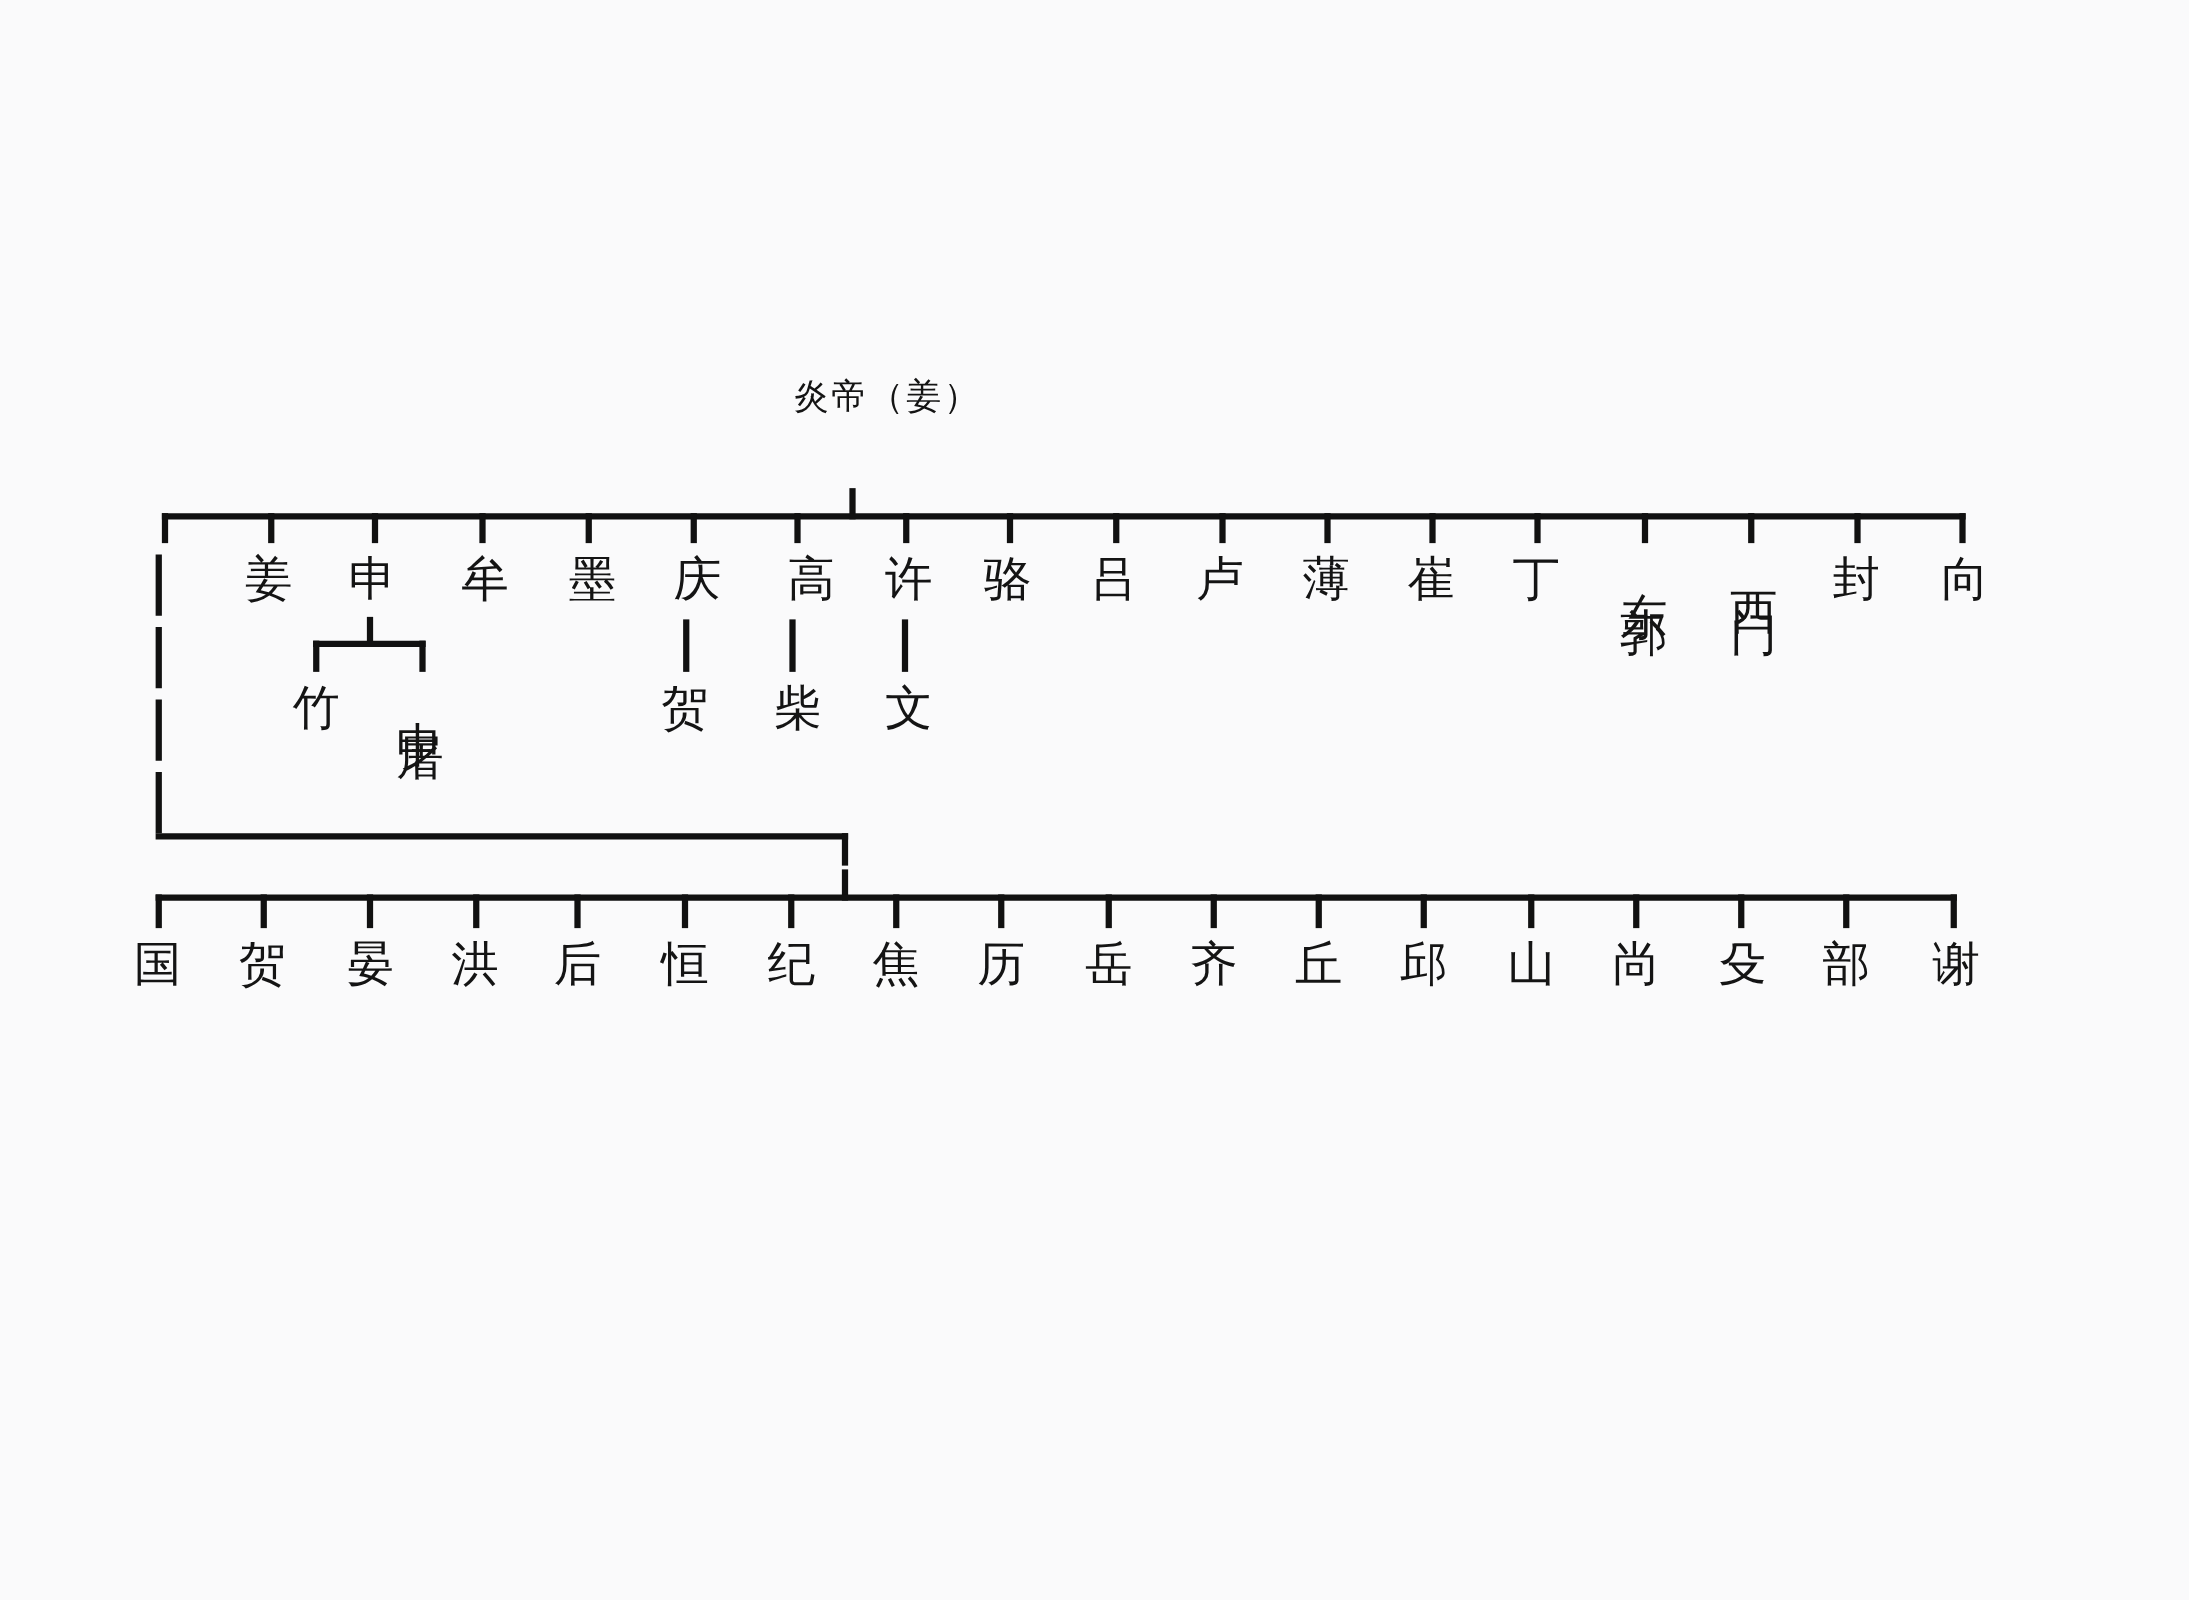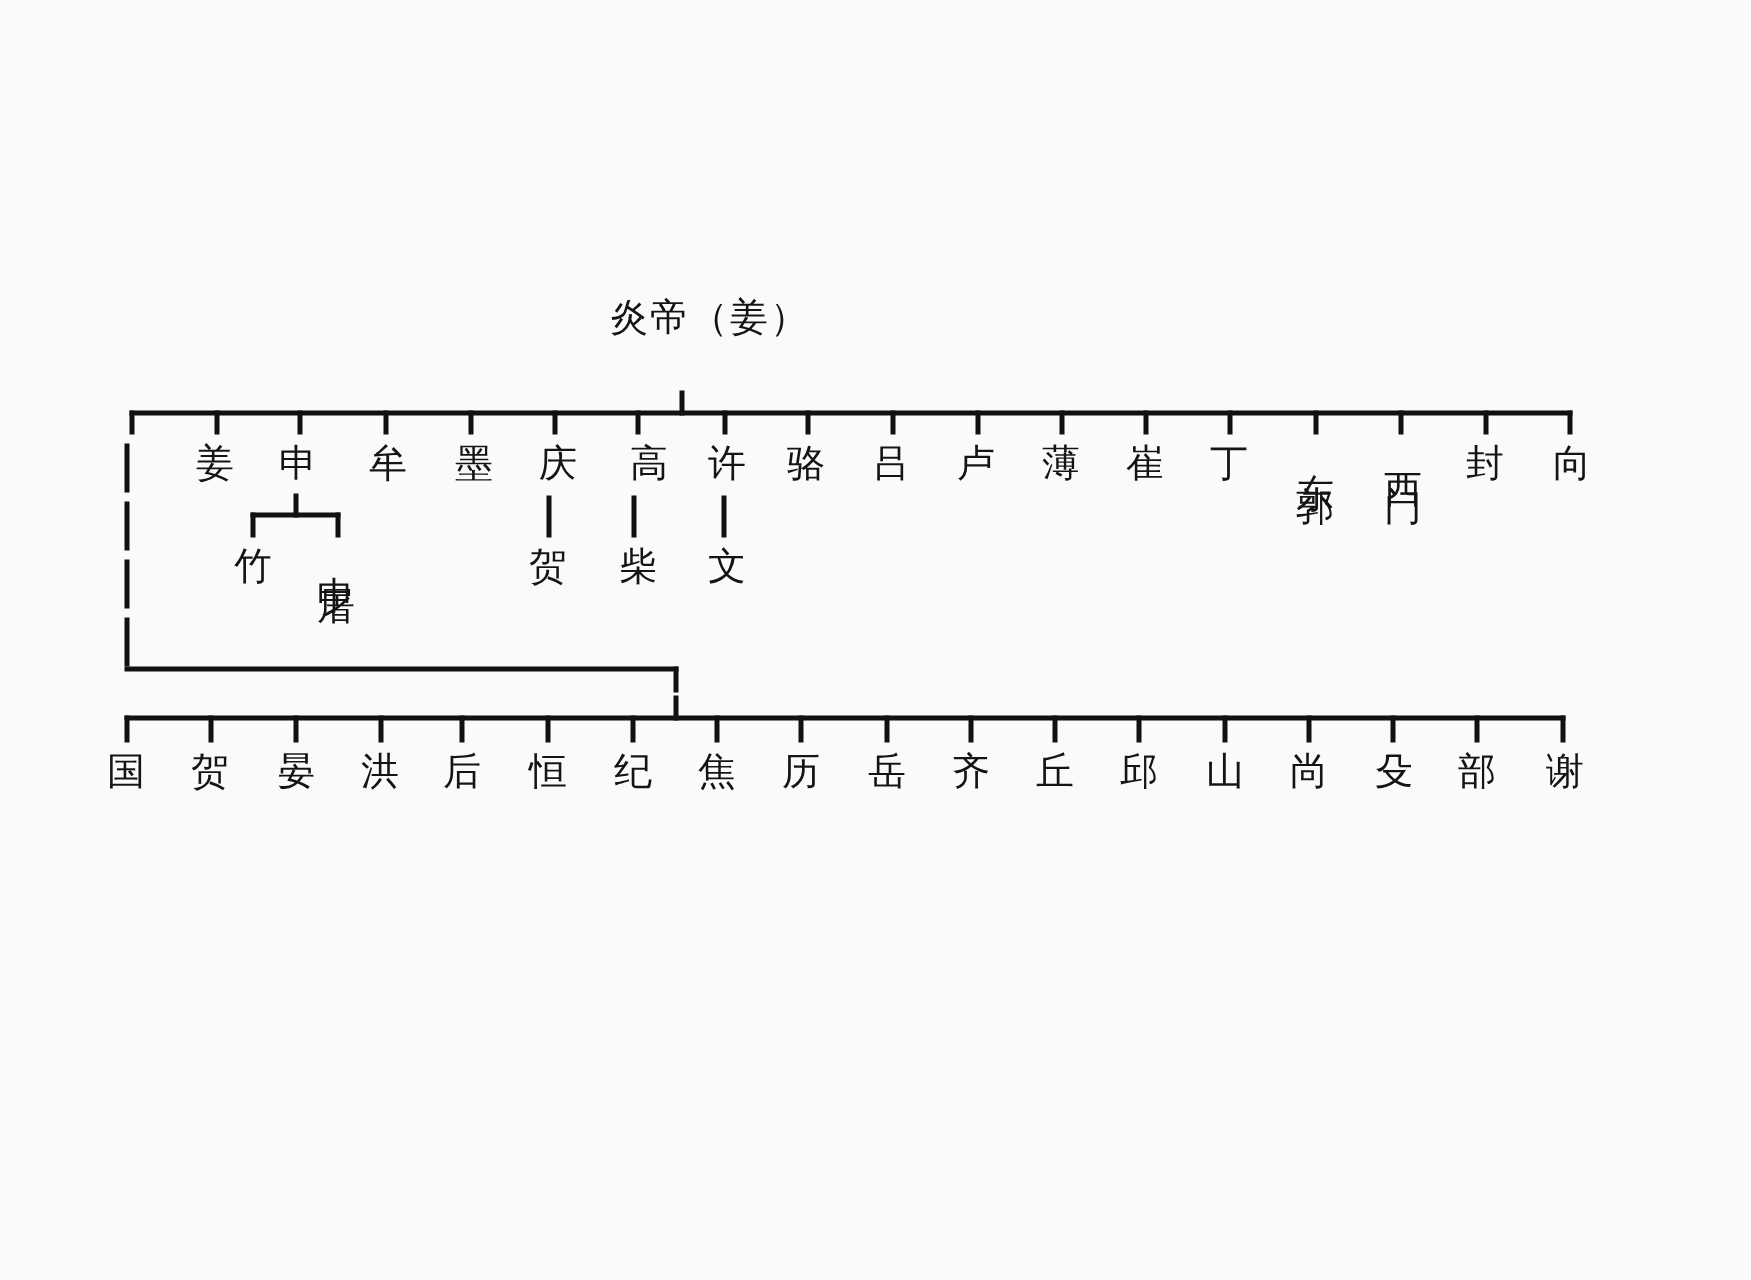--- a/index.html
+++ b/index.html
@@ -13,21 +13,21 @@
   .node {
     position: absolute;
     font-size: 38px;
     line-height: 40px;
     color: #141414;
     transform: translate(-50%, -50%);
     white-space: nowrap;
     font-weight: 400;
   }
   .vert { writing-mode: vertical-rl; text-orientation: upright; line-height: 40px; letter-spacing: 12px; transform: translate(-50%, 0); }
-  .title { font-size: 38px; letter-spacing: 2px; }
+  .title { font-size: 28px; letter-spacing: 2px; }
 </style>
 </head>
 <body>
 
 <svg id="lines" xmlns="http://www.w3.org/2000/svg" width="1751" height="1280">
   <g stroke="#111" stroke-width="5" fill="none" stroke-linecap="square">
 
     <line x1="682" y1="393" x2="682" y2="413"></line>
 
     <line x1="132" y1="413" x2="1570" y2="413"></line>

